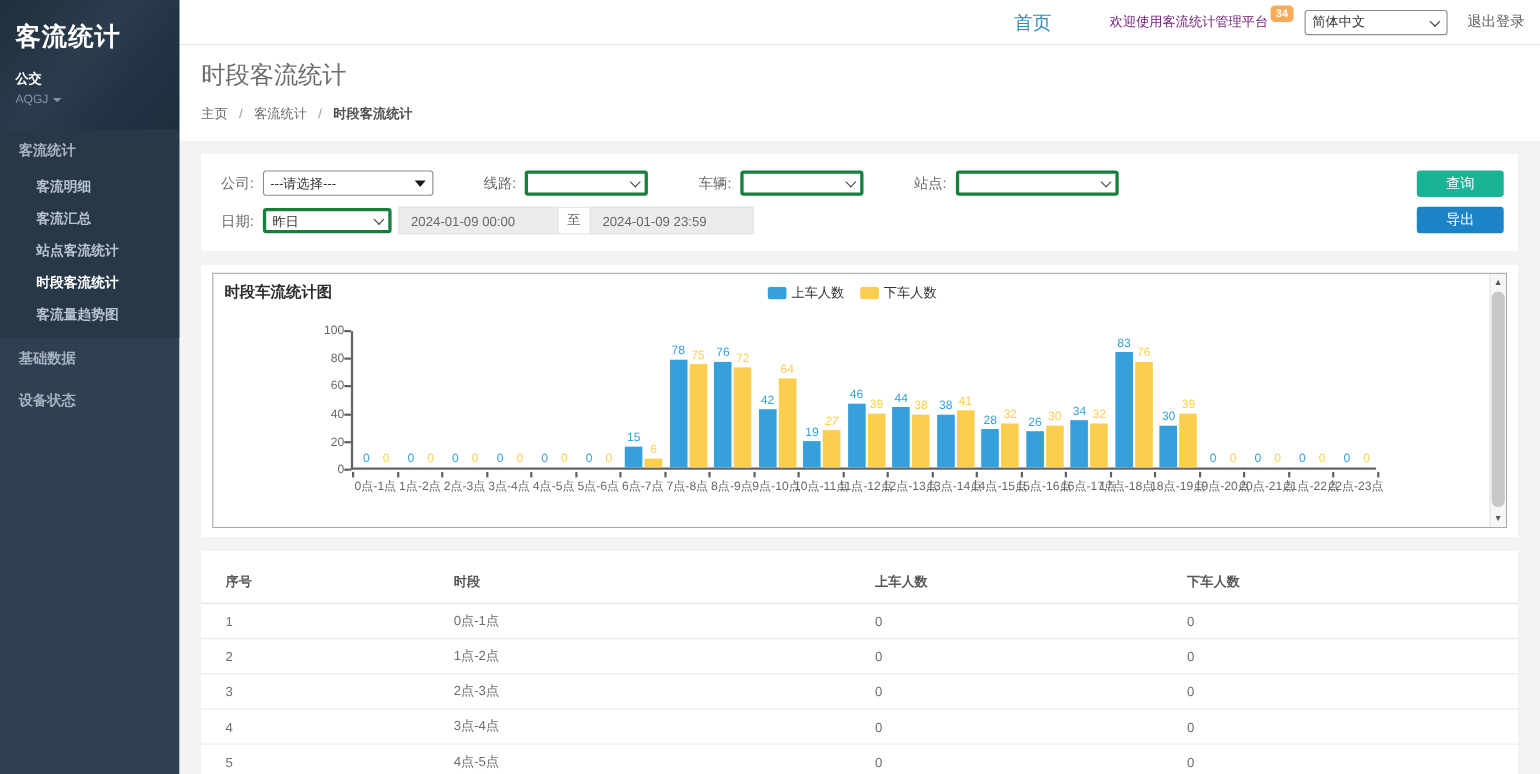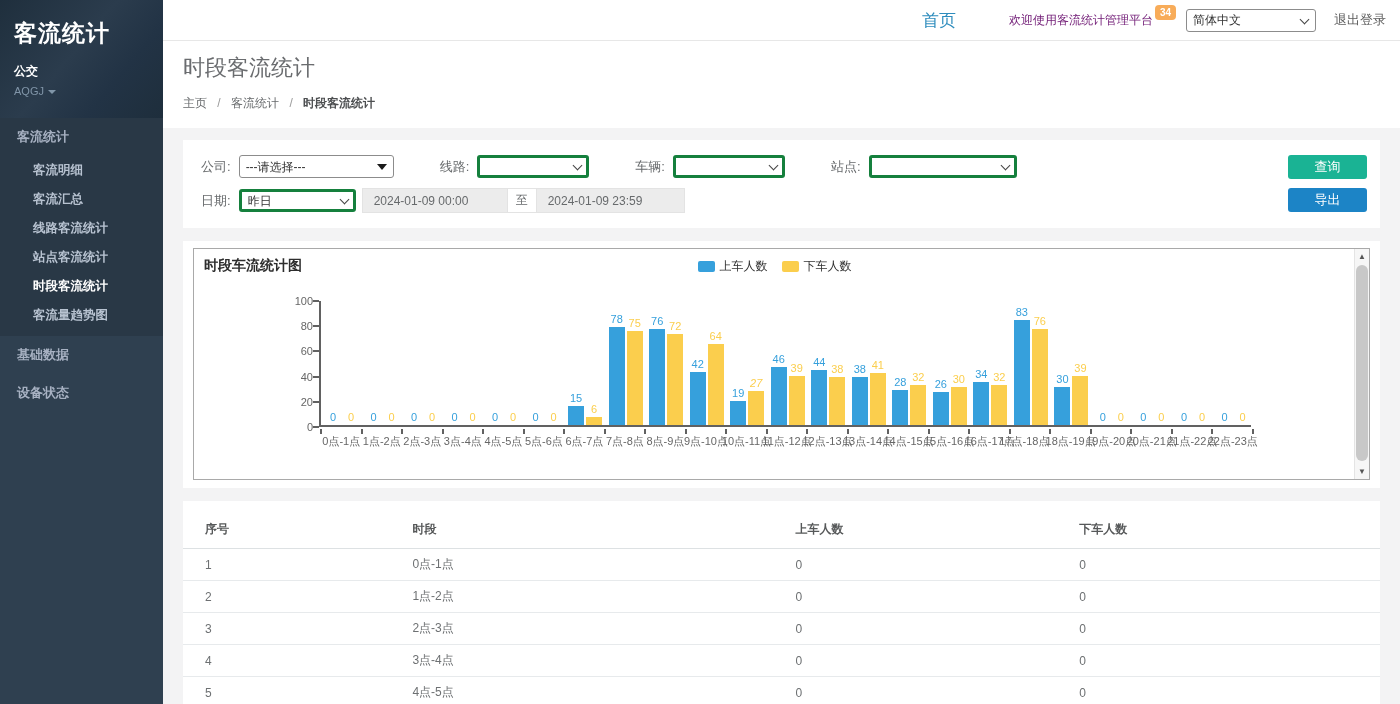--- a/index.html
+++ b/index.html
@@ -109,21 +109,20 @@
   <div class="logo-area">
     <div class="logo-title">客流统计</div>
     <div class="logo-org">公交</div>
     <div class="logo-user"><span>AQGJ</span><span class="caret"></span></div>
   </div>
   <div class="nav">
     <div class="nav-group">
       <div class="nav-item">客流统计</div>
       <div class="nav-sub">客流明细</div>
       <div class="nav-sub">客流汇总</div>
-      <div class="nav-sub">线路客流统计</div>
       <div class="nav-sub">站点客流统计</div>
       <div class="nav-sub active">时段客流统计</div>
       <div class="nav-sub">客流量趋势图</div>
     </div>
     <div class="nav-item">基础数据</div>
     <div class="nav-item">设备状态</div>
   </div>
 </div>
 
 <div class="main">

